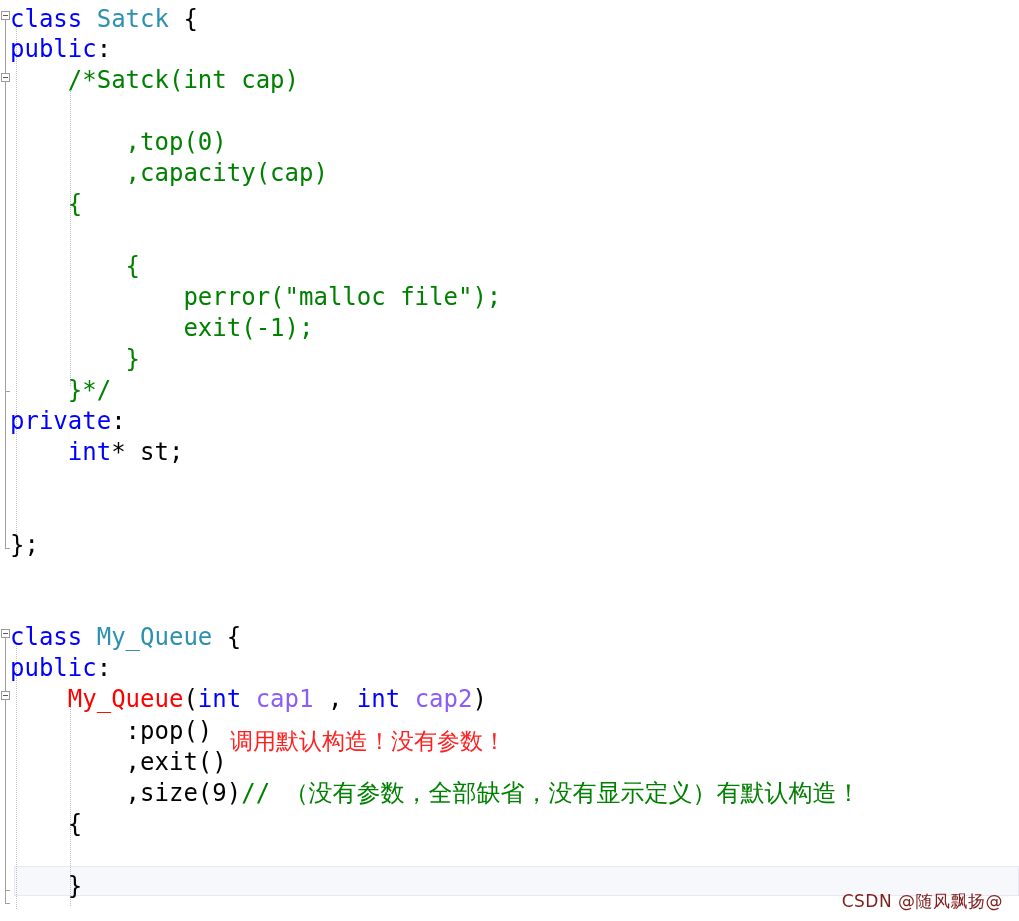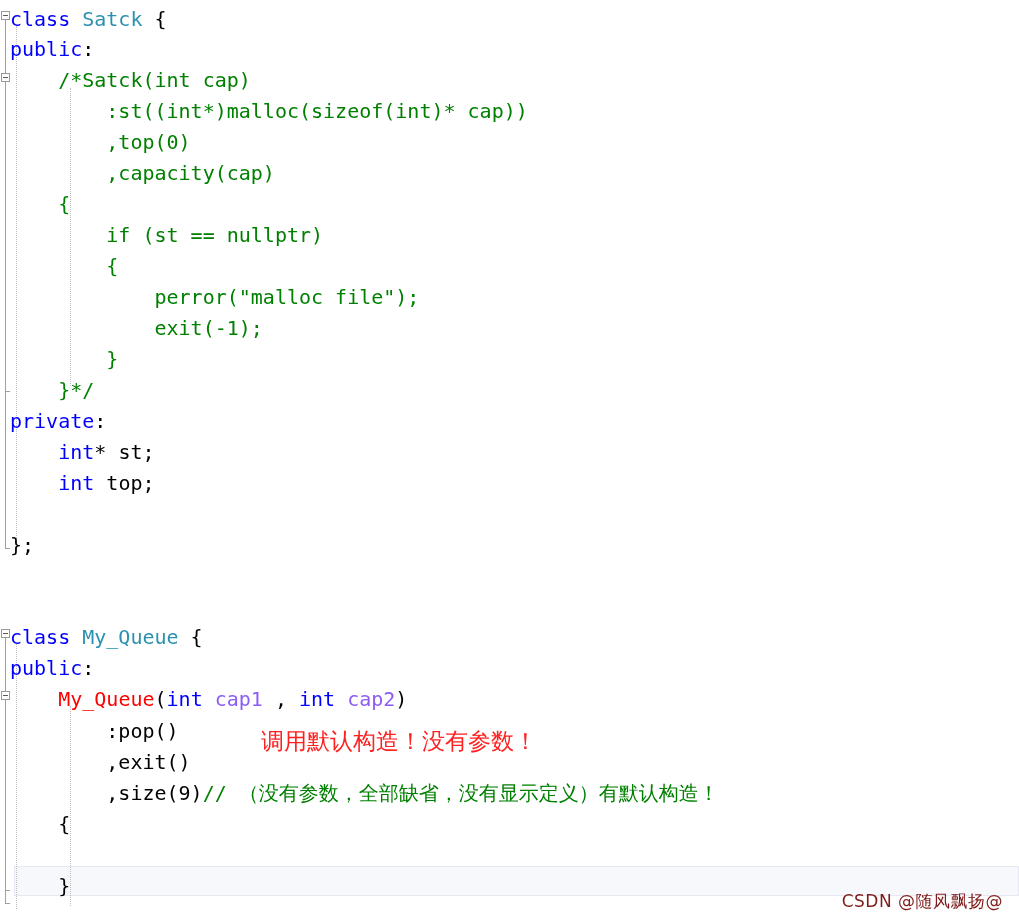--- a/index.html
+++ b/index.html
@@ -85,41 +85,40 @@
     left: 0; top: 0;
     width: 1019px;
     height: 921px;
   }
   .line {
     position: absolute;
     left: 0;
     height: 30.7px;
     line-height: 30.7px;
     white-space: pre;
-    font-size: 20px;
+    font-size: 24px;
     font-family: "DejaVu Sans Mono", "Liberation Mono", monospace;
     letter-spacing: 0px;
     color: #000000;
   }
   .tok-key      { color: #0000ff; }
   .tok-type     { color: #2b91af; }
   .tok-comment  { color: #008000; }
   .tok-id       { color: #000000; }
   .tok-param    { color: #8b5cf6; }
   .tok-ctor     { color: #ff0000; }
 
   
   #annotation {
     position: absolute;
     color: #ff2020;
     font-family: "DejaVu Sans", "Liberation Sans", sans-serif;
     font-size: 23px;
     line-height: 1;
     white-space: pre;
-    margin-left: 31px;
   }
 
   
   #watermark {
     position: absolute;
     right: 16px;
     bottom: 8px;
     color: #7f1d1d;
     font-size: 17px;
     font-family: "DejaVu Sans", "Liberation Sans", sans-serif;
@@ -153,33 +152,30 @@
       <div class="fold-box" style="top: 11px;"></div>
       <div class="fold-box" style="top: 73px;"></div>
       <div class="fold-box" style="top: 629px;"></div>
       <div class="fold-box" style="top: 691px;"></div>
     </div>
 
   <div id="code-layer">
       <div class="line" style="top: 4px; left: 10px;"><span class="tok-key">class </span><span class="tok-type">Satck</span><span class="tok-id"> {</span></div>
       <div class="line" style="top: 34px; left: 10px;"><span class="tok-key">public</span><span class="tok-id">:</span></div>
       <div class="line" style="top: 65px; left: 10px;"><span class="tok-comment">    /*Satck(int cap)</span></div>
-      <div class="line" style="top: 96px; left: 10px;"><span class="tok-comment">        :st((int*)malloc(sizeof(int)* cap))</span></div>
       <div class="line" style="top: 127px; left: 10px;"><span class="tok-comment">        ,top(0)</span></div>
       <div class="line" style="top: 158px; left: 10px;"><span class="tok-comment">        ,capacity(cap)</span></div>
       <div class="line" style="top: 189px; left: 10px;"><span class="tok-comment">    {</span></div>
-      <div class="line" style="top: 220px; left: 10px;"><span class="tok-comment">        if (st == nullptr)</span></div>
       <div class="line" style="top: 251px; left: 10px;"><span class="tok-comment">        {</span></div>
       <div class="line" style="top: 282px; left: 10px;"><span class="tok-comment">            perror("malloc file");</span></div>
       <div class="line" style="top: 313px; left: 10px;"><span class="tok-comment">            exit(-1);</span></div>
       <div class="line" style="top: 344px; left: 10px;"><span class="tok-comment">        }</span></div>
       <div class="line" style="top: 375px; left: 10px;"><span class="tok-comment">    }*/</span></div>
       <div class="line" style="top: 406px; left: 10px;"><span class="tok-key">private</span><span class="tok-id">:</span></div>
       <div class="line" style="top: 437px; left: 10px;"><span class="tok-id">    </span><span class="tok-key">int</span><span class="tok-id">* st;</span></div>
-      <div class="line" style="top: 468px; left: 10px;"><span class="tok-id">    </span><span class="tok-key">int</span><span class="tok-id"> top;</span></div>
       <div class="line" style="top: 530px; left: 10px;"><span class="tok-id">};</span></div>
       <div class="line" style="top: 622px; left: 10px;"><span class="tok-key">class </span><span class="tok-type">My_Queue</span><span class="tok-id"> {</span></div>
       <div class="line" style="top: 653px; left: 10px;"><span class="tok-key">public</span><span class="tok-id">:</span></div>
       <div class="line" style="top: 684px; left: 10px;"><span class="tok-id">    </span><span class="tok-ctor">My_Queue</span><span class="tok-id">(</span><span class="tok-key">int</span><span class="tok-id"> </span><span class="tok-param">cap1</span><span class="tok-id"> , </span><span class="tok-key">int</span><span class="tok-id"> </span><span class="tok-param">cap2</span><span class="tok-id">)</span></div>
       <div class="line" style="top: 716px; left: 10px;"><span class="tok-id">        :pop()</span></div>
       <div class="line" style="top: 747px; left: 10px;"><span class="tok-id">        ,exit()</span></div>
       <div class="line" style="top: 778px; left: 10px;"><span class="tok-id">        ,size(9)</span><span class="tok-comment">// （没有参数，全部缺省，没有显示定义）有默认构造！</span></div>
       <div class="line" style="top: 809px; left: 10px;"><span class="tok-id">    {</span></div>
       <div class="line" style="top: 871px; left: 10px;"><span class="tok-id">    }</span></div>
     </div>

